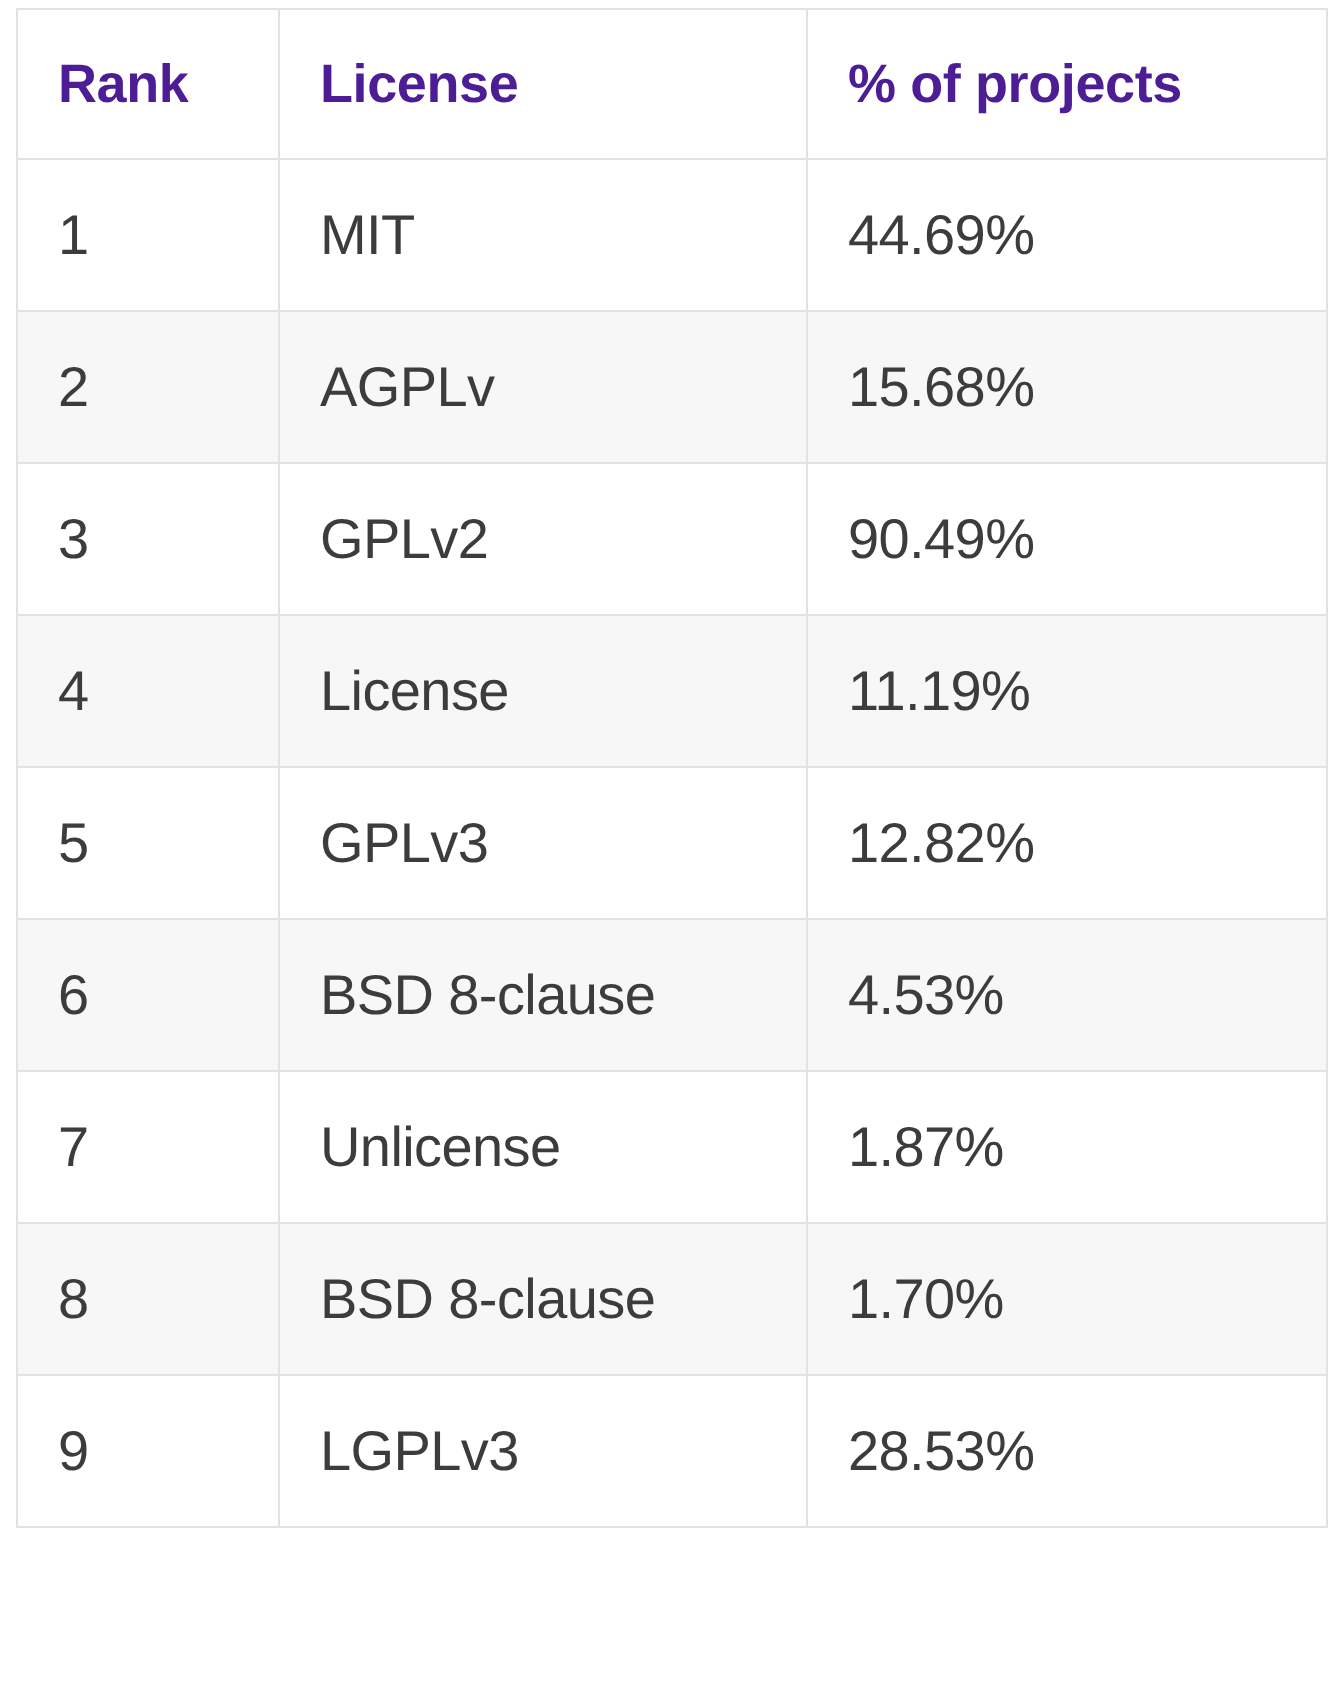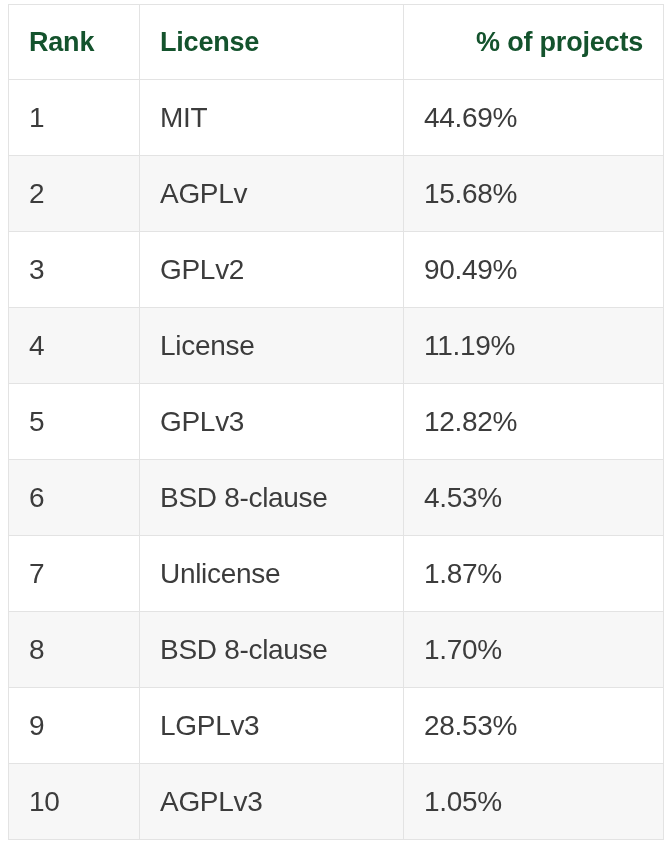--- a/index.html
+++ b/index.html
@@ -42,26 +42,26 @@
     overflow: hidden;
     white-space: nowrap;
   }
 
   table.license-table thead th {
     height: 74px;
     font-size: 27px;
     font-weight: bold;
     letter-spacing: -0.2px;
     background: #ffffff;
-    color: #14532d;
+    color: #4c1d95;
   }
 
   table.license-table thead th.th-rank    { text-align: left; }
   table.license-table thead th.th-license { text-align: left; }
-  table.license-table thead th.th-pct     { text-align: right; }
+  table.license-table thead th.th-pct     { text-align: left; }
 
   table.license-table tbody td {
     height: 75px;
     font-size: 28px;
     font-weight: normal;
     letter-spacing: -0.3px;
     text-align: left;
     color: #3c3c3c;
   }
 
@@ -124,20 +124,15 @@
         <tr class="row-even">
           <td>8</td>
           <td>BSD 8-clause</td>
           <td>1.70%</td>
         </tr>
         <tr class="row-odd">
           <td>9</td>
           <td>LGPLv3</td>
           <td>28.53%</td>
         </tr>
-        <tr class="row-even">
-          <td>10</td>
-          <td>AGPLv3</td>
-          <td>1.05%</td>
-        </tr>
       </tbody>
   </table>
 </div>
 
 </body></html>

